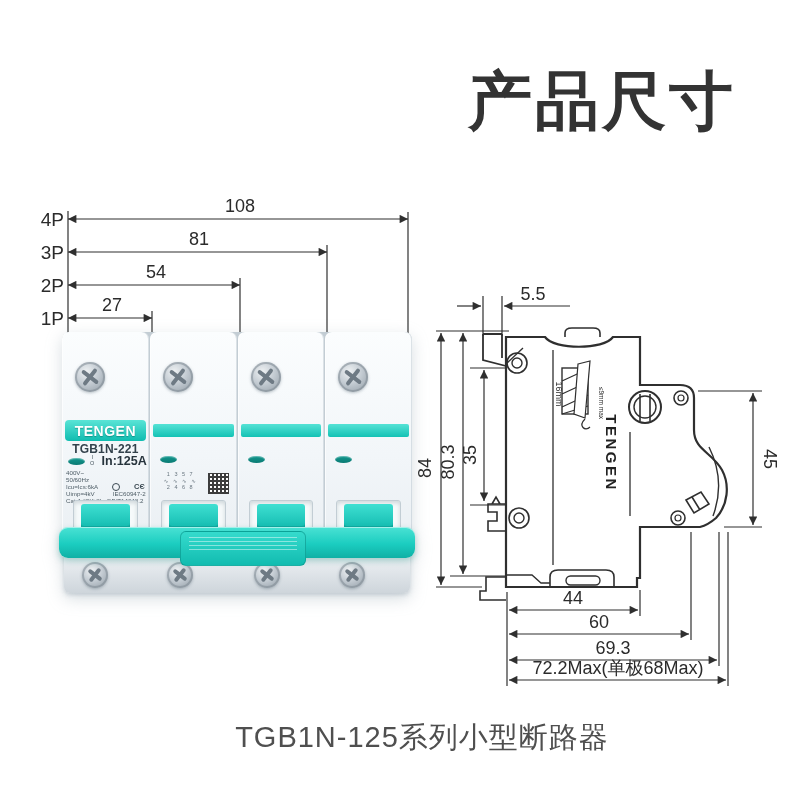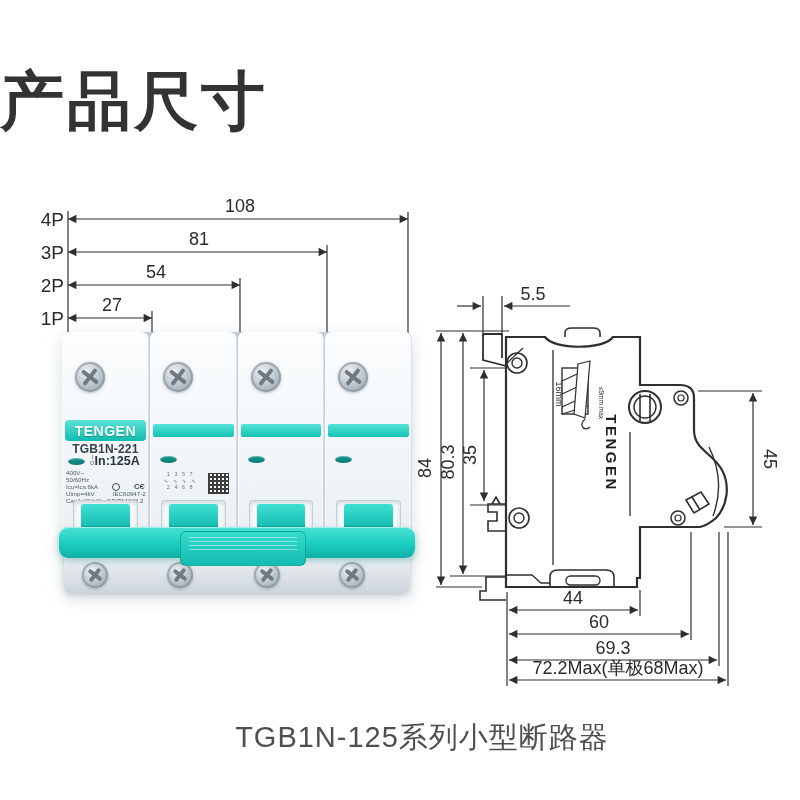--- a/index.html
+++ b/index.html
@@ -1,18 +1,18 @@
 <!DOCTYPE html>
 <html><head>
 <meta charset="utf-8">
 <style>
   html,body{margin:0;padding:0;background:#fff;}
   .page{position:relative;width:800px;height:800px;background:#ffffff;overflow:hidden;
         font-family:"Liberation Sans",sans-serif;}
-  .title{position:absolute;top:58px;left:0;width:736px;text-align:left;
+  .title{position:absolute;top:58px;left:0;width:736px;text-align:right;
          font-size:64px;font-weight:900;color:#333;letter-spacing:3px;}
   .caption{position:absolute;top:718px;left:0;width:800px;text-align:center;
            font-size:29px;color:#4f4f4f;letter-spacing:1px;padding-left:22px;}
   svg.overlay{position:absolute;left:0;top:0;}
 
   
   .breaker{position:absolute;left:62px;top:332px;width:350px;height:261px;
            filter:drop-shadow(0 5px 8px rgba(125,145,158,.30));}
   .modules{position:absolute;left:0;top:0;right:0;height:225px;display:flex;gap:1px;
            background:#c3cdd4;border-radius:8px 8px 3px 3px;}
@@ -28,21 +28,21 @@
   .screw.small{width:26px;height:26px;left:auto;top:8px;}
   .screw.small::before,.screw.small::after{width:16px;margin:-2px 0 0 -8px;}
   .stripe{position:absolute;top:92px;left:3px;right:3px;height:13px;border-radius:2px;
           background:linear-gradient(180deg,#55e2d5,#14c2b5);}
   .logo-band{position:absolute;top:88px;left:3px;right:3px;height:21px;border-radius:4px;
           background:linear-gradient(180deg,#5ae4d6,#10bcb0);display:flex;align-items:center;
           justify-content:center;color:#fff;font-weight:800;font-size:14px;letter-spacing:.5px;
           text-shadow:0 1px 1px rgba(0,90,85,.45);}
   .model{position:absolute;top:110px;left:0;width:100%;text-align:center;font-size:12px;
          font-weight:700;color:#33424c;letter-spacing:.2px;}
-  .rating-row{position:absolute;top:123px;left:5px;right:7px;height:13px;}
+  .rating-row{position:absolute;top:123px;left:5px;right:0;height:13px;}
   .oval{position:absolute;left:1px;top:3px;width:17px;height:7px;border-radius:50%;
         background:linear-gradient(180deg,#12988f,#0b7a73);box-shadow:inset 0 1px 1px rgba(255,255,255,.35);}
   .oval.solo{top:0;}
   .io{position:absolute;left:23px;top:-1px;font-size:5.5px;line-height:6px;color:#44525c;text-align:center;}
   .rating{position:absolute;right:2px;top:-1px;font-size:12.5px;font-weight:800;color:#27343d;}
   .specs{position:absolute;top:137px;left:4px;right:3px;font-size:6.2px;line-height:7px;color:#4e5d66;}
   .specs .row{display:flex;justify-content:space-between;}
   .certs{position:absolute;top:150px;right:4px;display:flex;align-items:center;gap:14px;
          font-size:7.5px;font-weight:700;color:#3c4a53;}
   .ccc{width:8px;height:8px;border:1px solid #3c4a53;border-radius:50%;box-sizing:border-box;}

